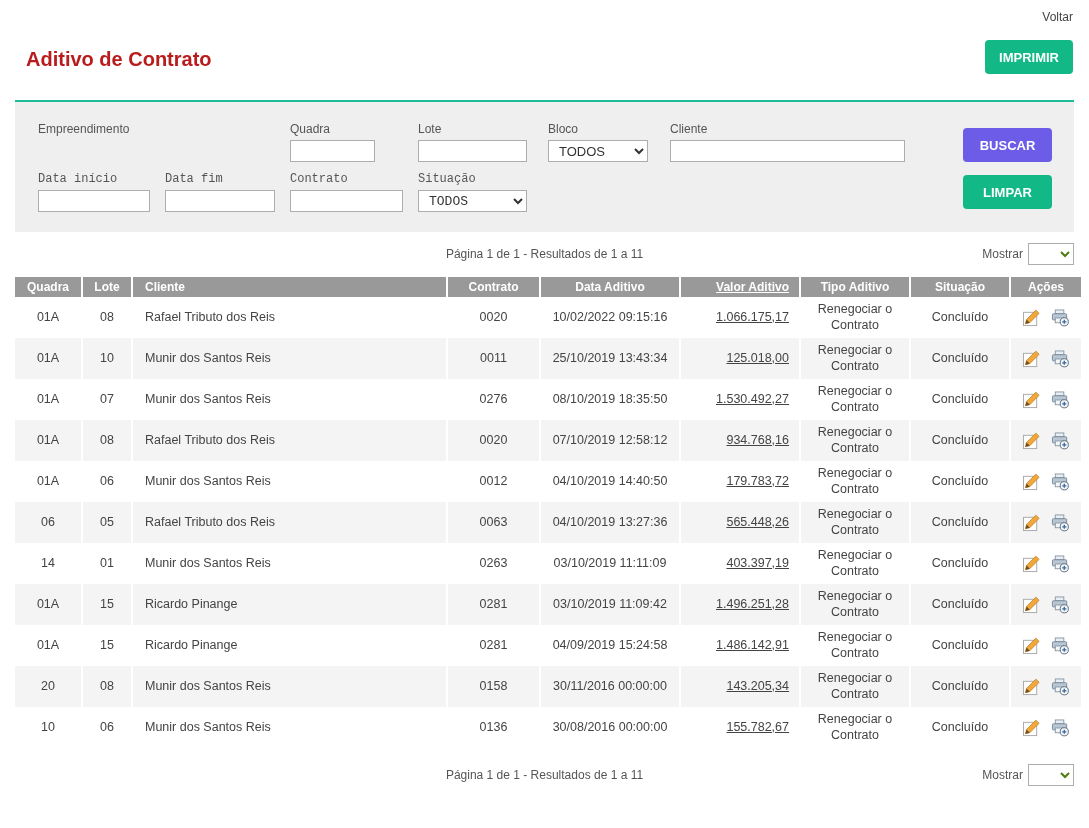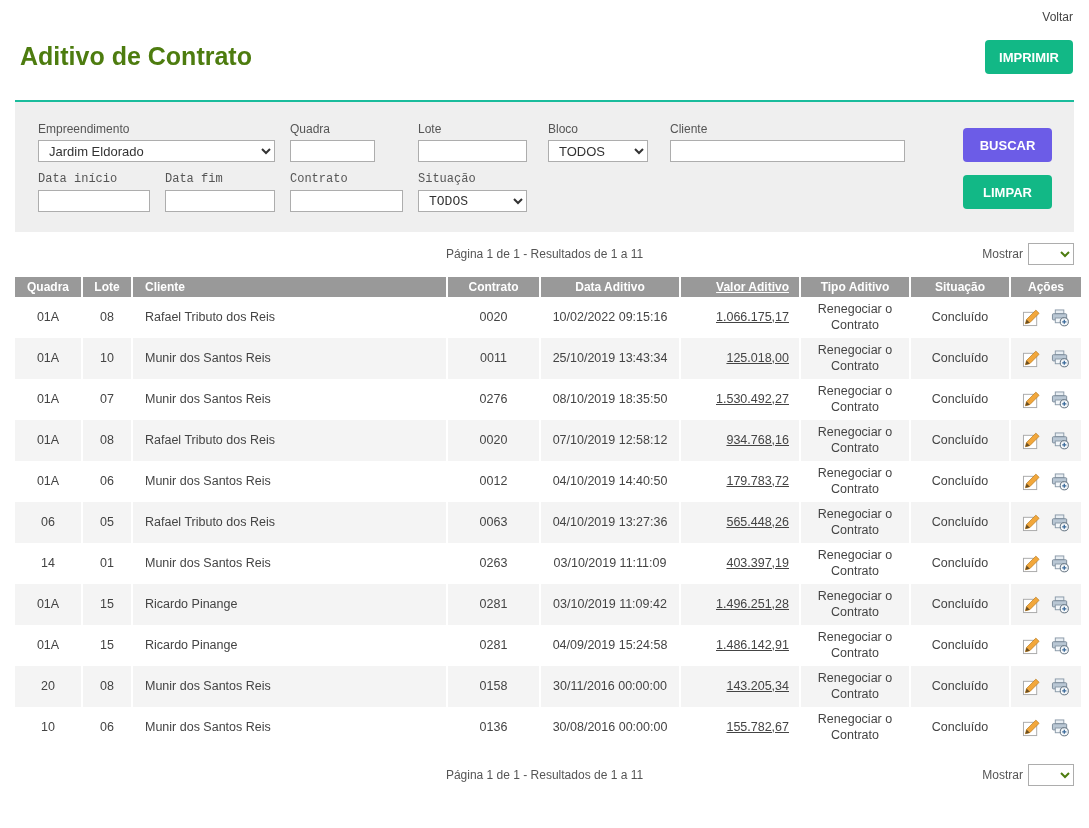--- a/index.html
+++ b/index.html
@@ -3,21 +3,21 @@
 <meta charset="utf-8">
 <style>
   * { box-sizing: border-box; }
   html,body { margin:0; padding:0; }
   body {
     width:1089px; height:828px; position:relative; background:#ffffff;
     font-family:"Liberation Sans", sans-serif; color:#444; overflow:hidden;
   }
   
   .back-link { position:absolute; top:10px; right:16px; font-size:12px; color:#444; cursor:pointer; }
-  .page-title { position:absolute; top:40px; left:18px; margin:2px; font-size:25px; font-weight:bold; color:#4d7c0f; }
+  .page-title { position:absolute; top:40px; left:18px; margin:8px; font-size:20px; font-weight:bold; color:#b91c1c; }
   .btn { border:none; border-radius:4px; color:#fff; font-weight:bold; font-family:inherit; cursor:pointer; }
   .imprimir-btn { position:absolute; top:40px; right:16px; width:88px; height:34px; background:#12b886; font-size:13px; }
   
   .filter-panel {
     position:absolute; top:100px; left:15px; width:1059px; height:132px;
     background:#efefef; border-top:2px solid #1abc9c;
   }
   .frow { position:absolute; left:23px; display:flex; }
   .frow-1 { top:20px; }
   .frow-2 { top:70px;font-family:Liberation Mono, monospace; }
@@ -71,23 +71,20 @@
 <body>
 
 <span class="back-link">Voltar</span>
 <h1 class="page-title">Aditivo de Contrato</h1>
 <button class="btn imprimir-btn">IMPRIMIR</button>
 
 <div class="filter-panel">
   <div class="frow frow-1">
     <div class="fgroup w-emp">
       <label>Empreendimento</label>
-      <select>
-        <option>Jardim Eldorado</option>
-      </select>
     </div>
     <div class="fgroup w-quad">
       <label>Quadra</label>
       <input type="text" value="" style="">
     </div>
     <div class="fgroup w-lote">
       <label>Lote</label>
       <input type="text" value="" style="">
     </div>
     <div class="fgroup w-bloco">

